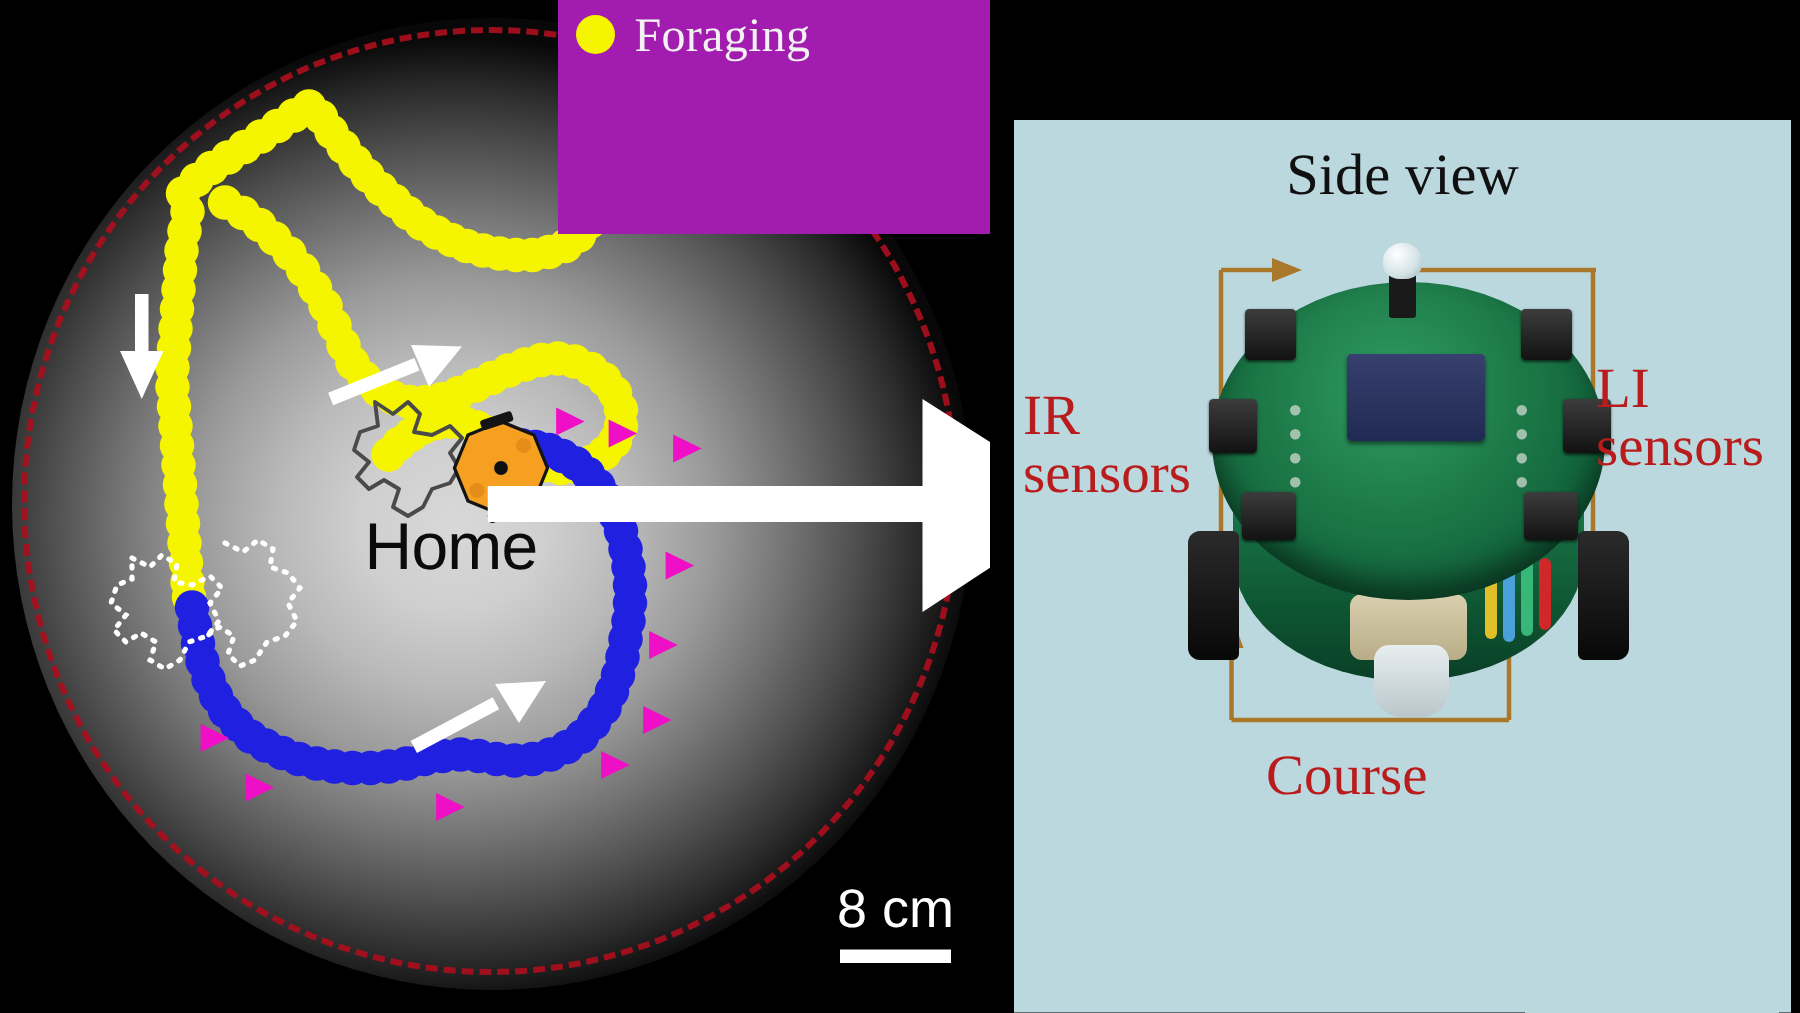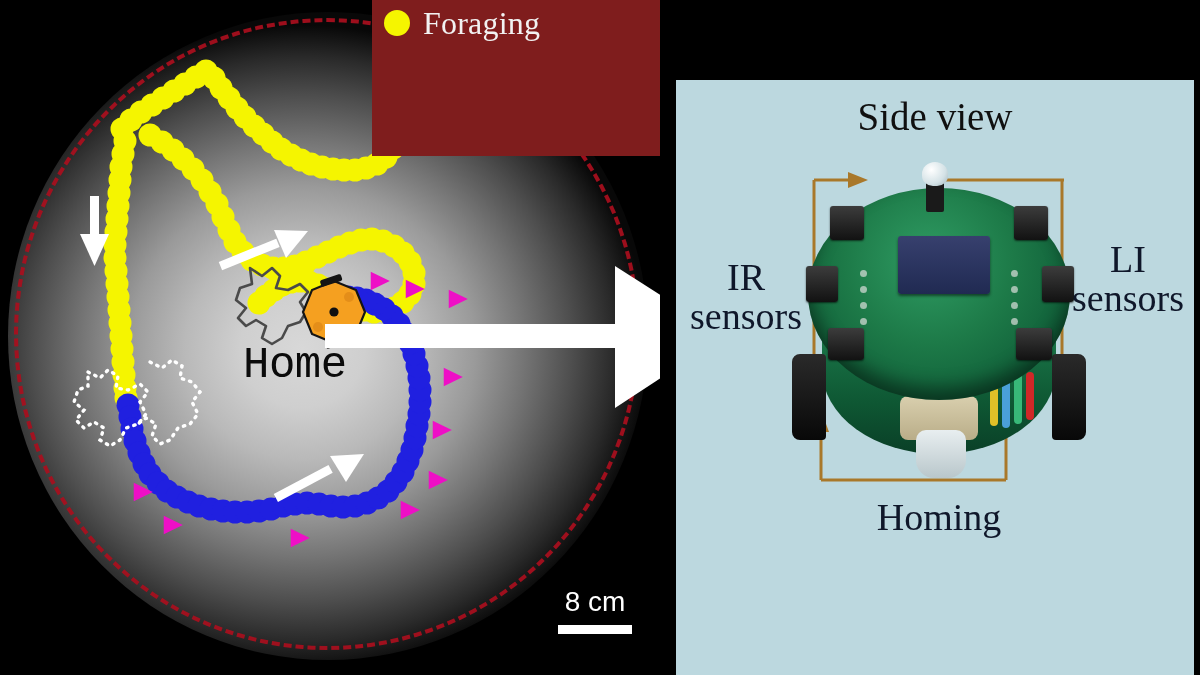--- a/index.html
+++ b/index.html
@@ -14,43 +14,43 @@
     background:radial-gradient(ellipse 54% 50% at 46% 52%,
         #d8d8d8 0%, #cfcfcf 18%, #b9b9b9 34%, #9a9a9a 50%,
         #757575 64%, #4e4e4e 78%, #2a2a2a 90%, #080808 100%);
   }
   #arena-ring{
     position:absolute;left:14px;top:18px;width:626px;height:632px;border-radius:50%;
     border:4px dashed #aa0f1e;box-sizing:border-box;opacity:.92;
   }
 
   
-  #legend{position:absolute;left:372px;top:0px;width:288px;height:156px;background:#7f1d1d;}
+  #legend{position:absolute;left:372px;top:0px;width:288px;height:156px;background:#a21caf;}
   .legend-row{display:flex;align-items:center;height:46px;padding-left:12px;}
   .legend-row .swatch{flex:0 0 auto;margin-right:13px;}
   .sw-circle{width:26px;height:26px;border-radius:50%;}
   .sw-tri{width:0;height:0;border-left:21px solid #ee0fc6;border-top:13px solid transparent;border-bottom:13px solid transparent;}
   .legend-label{color:#f2f2f2;font-size:32px;font-family:"Liberation Serif",serif;white-space:nowrap;letter-spacing:.2px;}
 
   
-  #home-label{position:absolute;left:243px;top:340px;font-family:Liberation Mono, monospace;
+  #home-label{position:absolute;left:243px;top:340px;font-family:Liberation Sans, sans-serif;
      font-size:44px;color:#0b0b0b;letter-spacing:-.5px;}
   #scale-wrap{position:absolute;left:558px;top:588px;text-align:center;}
-  #scale-text{font-family:"Liberation Sans",sans-serif;font-size:28px;color:#fff;line-height:1;}
+  #scale-text{font-family:"Liberation Sans",sans-serif;font-size:36px;color:#fff;line-height:1;}
   #scale-bar{width:74px;height:9px;background:#fff;margin:9px auto 0 auto;}
 
   
   #big-arrow{position:absolute;left:325px;top:258px;width:400px;height:160px;}
 
   
   #robot-panel{position:absolute;left:676px;top:80px;width:518px;height:661px;background:#bcd8df;}
   #side-view-title{position:absolute;left:0;right:0;top:14px;text-align:center;
      font-family:"Liberation Serif",serif;font-size:39px;color:#101010;}
-  .anno-label{position:absolute;font-family:"Liberation Serif",serif;font-size:38px;color:#0f172a;
-     text-align:center;line-height:1.03;}
+  .anno-label{position:absolute;font-family:"Liberation Serif",serif;font-size:38px;color:#b91c1c;
+     line-height:1.03;}
   #ir-label{left:6px;top:178px;width:128px;}
   #li-label{right:2px;top:160px;width:128px;}
   #wheels-label{left:168px;top:418px;width:190px;}
 
   
   #robot-photo{position:absolute;left:118px;top:78px;width:290px;height:330px;}
   #pcb-top{position:absolute;left:14px;top:30px;width:262px;height:212px;border-radius:50%;
      background:radial-gradient(ellipse at 46% 34%, #2f9c63 0%, #1d7a48 42%, #11613a 72%, #0a4429 100%);
      box-shadow:inset 0 -12px 18px rgba(0,0,0,.45);}
   #pcb-bottom{position:absolute;left:28px;top:168px;width:234px;height:128px;border-radius:0 0 50% 50%/0 0 66% 66%;
@@ -370,16 +370,16 @@
     </div>
 
     <div class="anno-label" id="ir-label">
       <span>IR</span><br>
       <span>sensors</span>
     </div>
     <div class="anno-label" id="li-label">
       <span>LI</span><br>
       <span>sensors</span>
     </div>
-    <div class="anno-label" id="wheels-label">Homing</div>
+    <div class="anno-label" id="wheels-label">Course</div>
   </div>
 
 </div>
 
 </body></html>

